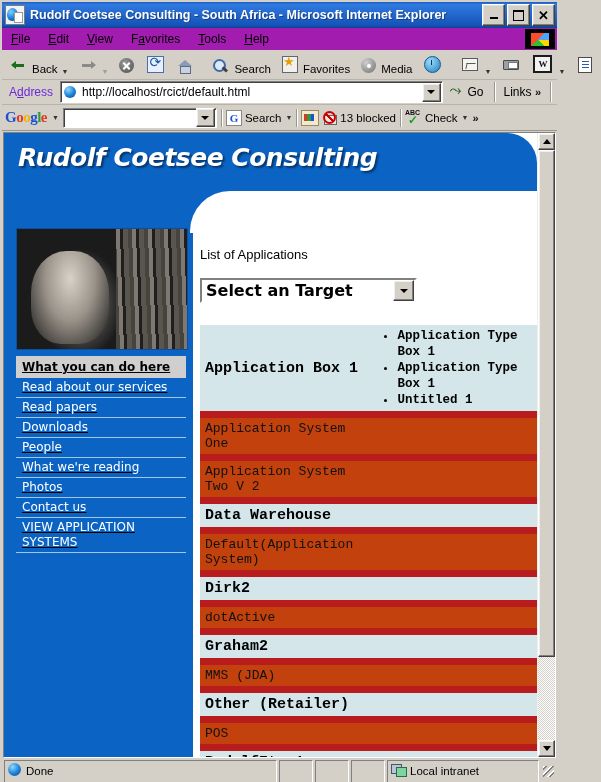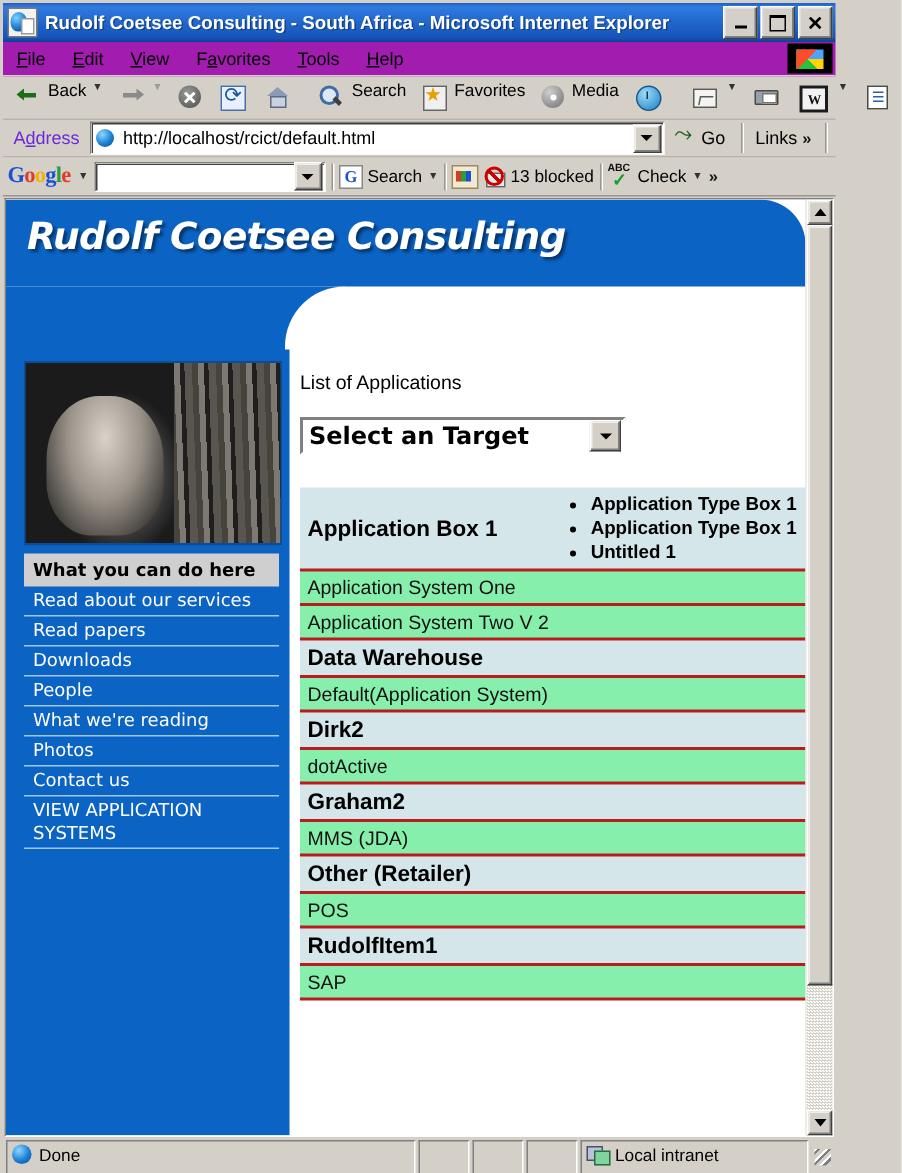--- a/index.html
+++ b/index.html
@@ -94,21 +94,21 @@
 
   
   .toolbar {
     height: 28px; background: #d4d0c8;
     display: flex; align-items: center;
     padding: 0 3px; gap: 1px;
     border-bottom: 1px solid #b8b4ac;
     flex: 0 0 auto;
   }
   .tb-btn {
-    display: flex; align-items: flex-start; gap: 3px;
+    display: flex; align-items: flex-end; gap: 3px;
     padding: 2px 4px; font-size: 11.5px; color: #000;
     white-space: nowrap; height: 24px; box-sizing: border-box;
   }
   .tb-btn.disabled { color: #808080; }
   .tb-sep { width: 1px; height: 20px; background: #9a968e; margin: 0 3px;
             box-shadow: 1px 0 0 #ffffff; }
   .tb-arrow { font-size: 7px; color: #333; margin-left: 1px; }
   .tb-arrow.disabled { color: #9c9c9c; }
 
   .ic { width: 20px; height: 18px; position: relative; flex: 0 0 auto; }
@@ -364,21 +364,21 @@
     content: ""; position: absolute; left: 0; top: 0; right: 0; bottom: -1px;
     background: #fff; border-top-left-radius: 40px;
   }
   .blue-strip {
     position: absolute; left: 186px; top: 100px; width: 3px; bottom: 0;
     background: #0b63c4;
   }
 
   
   .sidebar {
-    position: absolute; left: 8px; top: 108px; width: 178px;
+    position: absolute; left: 8px; top: 95px; width: 178px; text-decoration: underline;
   }
   .photo {
     width: 170px; height: 120px; margin: 0 0 6px 4px;
     background:
       radial-gradient(ellipse 42px 55px at 37% 62%, #cfcfcf 0%, #8f8f8f 38%, #3a3a3a 72%, #1b1b1b 100%),
       repeating-linear-gradient(92deg, #3a3a38 0 5px, #6a6660 5px 9px, #2a2826 9px 13px, #56524c 13px 18px),
       #2b2b2b;
     border: 1px solid #0a4e9c;
     position: relative; overflow: hidden;
   }
@@ -431,27 +431,27 @@
     display: flex; align-items: center; justify-content: center;
   }
   .sel-arrow::after {
     content: ""; border-left: 4px solid transparent; border-right: 4px solid transparent;
     border-top: 4px solid #000;
   }
 
   table.apps { border-collapse: collapse; width: 342px; }
   table.apps td {
     vertical-align: middle; padding: 3px 5px;
-    border-bottom: 2px solid #b91c1c;
-    font-family: Liberation Sans, sans-serif;
+    border-bottom: 7px solid #b91c1c;
+    font-family: Liberation Mono, monospace;
   }
   td.name { width: 170px; font-size: 12.5px; color: #000; }
   td.types { width: 172px; }
   tr.odd td { background: #d4e6ea; }
-  tr.even td { background: #86efac; }
+  tr.even td { background: #c2410c; }
   tr.odd td.name { font-weight: bold; font-size: 15px; }
   tr.even td.name { font-weight: normal; font-size: 13px; color: #111; }
   ul.typelist { margin: 0; padding: 0 0 0 17px; list-style: disc; }
   ul.typelist li { font-size: 12.5px; color: #000; line-height: 1.28; }
   tr.odd ul.typelist li { font-weight: bold; }
 
   
   .vscroll {
     width: 17px; flex: 0 0 auto; background: #d4d0c8;
     border-left: 1px solid #f0eeea;

